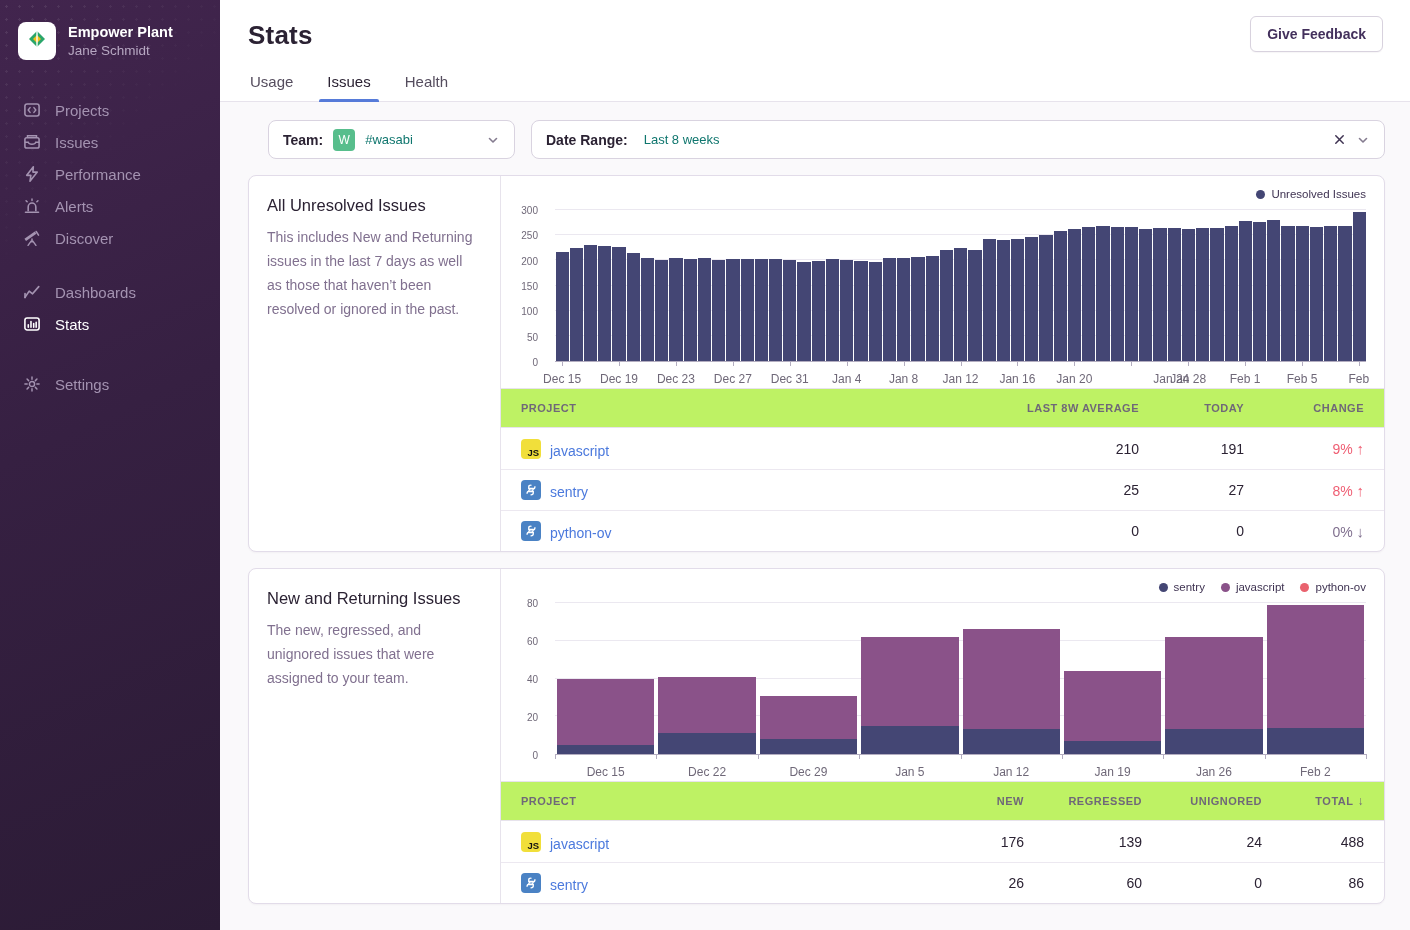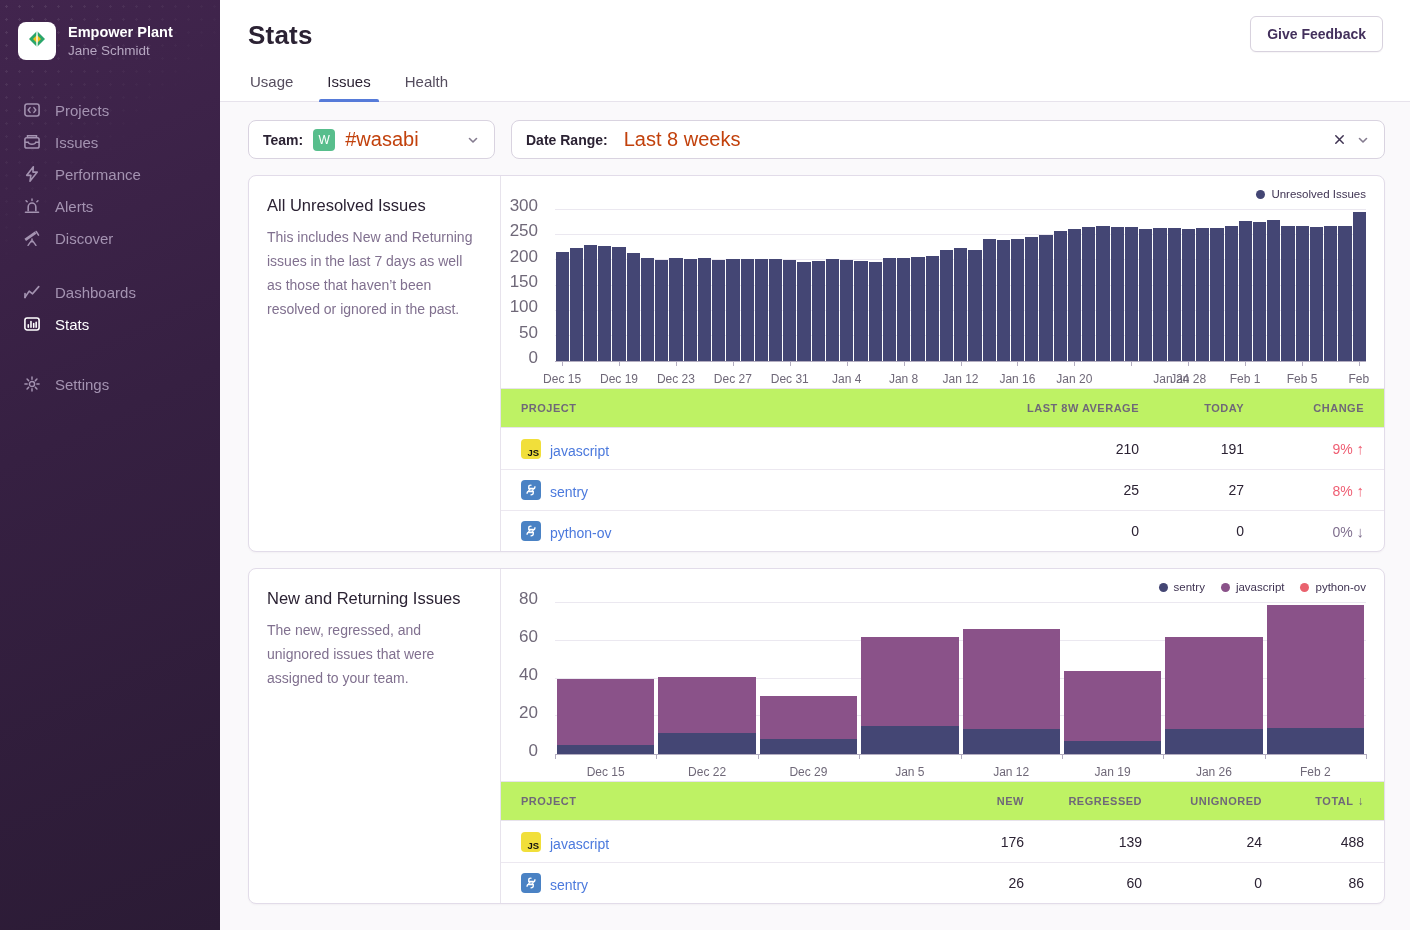--- a/index.html
+++ b/index.html
@@ -38,25 +38,25 @@
     box-shadow:0 1px 1px rgba(43,34,51,.04); }
   .tabs { display:flex; gap:30px; margin-top:22px; }
   .tab { padding:0 2px 11px 2px; font-size:15px; color:#554d5e; cursor:pointer; position:relative; }
   .tab.active { color:#2b2233; }
   .tab.active::after { content:""; position:absolute; left:-6px; right:-6px; bottom:-1px;
     height:3px; background:#567bd9; border-radius:2px 2px 0 0; }
 
   .content { padding:18px 25px 0 28px; }
 
   
-  .filter-bar { display:flex; gap:16px; }
+  .filter-bar { display:flex; gap:16px;margin-left:20px; }
   .filter-box { background:#fff; border:1px solid #d9d3e0; border-radius:8px; height:39px;
     display:flex; align-items:center; padding:0 14px; gap:10px; cursor:pointer; }
   .filter-box .flabel { font-weight:700; font-size:14px; color:#2b2233; }
-  .filter-box .fvalue { font-size:20px; color:#c2410c; }
+  .filter-box .fvalue { font-size:13px; color:#0f766e; }
   .team-box { width:247px; }
   .date-box { flex:1; }
   .team-avatar { width:22px; height:22px; border-radius:4px; background:#57be8c; color:#fff;
     font-size:12px; display:flex; align-items:center; justify-content:center; }
   .spacer { flex:1; }
   .icon-btn { color:#3f3352; display:flex; align-items:center; }
   .chev { color:#857c90; display:flex; align-items:center; }
 
   
   .panel { background:#fff; border:1px solid #e2dce9; border-radius:8px; margin-top:16px;
@@ -66,21 +66,21 @@
   .panel-title { font-size:16.5px; color:#2b2233; margin-bottom:10px; font-weight:400; }
   .panel-desc { font-size:14px; color:#80708f; line-height:24px; }
 
   
   .chart { position:relative; height:212px; padding:34px 18px 26px 54px; }
   .legend { position:absolute; top:12px; right:18px; display:flex; gap:16px; align-items:center; }
   .legend-item { display:flex; align-items:center; gap:6px; cursor:pointer; }
   .legend-dot { width:9px; height:9px; border-radius:50%; }
   .legend-label { font-size:11.5px; color:#3f3352; }
   .yaxis { position:absolute; left:0; top:34px; bottom:26px; width:46px; }
-  .yaxis span { position:absolute; right:9px; font-size:17px; color:#6f6878; }
+  .yaxis span { position:absolute; right:9px; font-size:10px; color:#6f6878; }
   .plot { position:relative; height:100%; border-bottom:1px solid #b3adc0; }
   .gridline { position:absolute; left:0; right:0; height:1px; background:#ebe8f0; }
   .bars { position:absolute; inset:0; display:flex; align-items:flex-end; }
   .bar { flex:1 1 0; margin:0 0.5px; min-width:0; }
   .xtick { position:absolute; top:100%; width:1px; height:5px; background:#b3adc0; }
   .xlabels { position:absolute; left:54px; right:18px; bottom:0; height:20px; }
   .xlabels span { position:absolute; transform:translateX(-50%); font-size:12px;
     color:#6f6878; white-space:nowrap; top:4px; }
   .slots { position:absolute; inset:0; display:flex; align-items:stretch; }
   .slot { flex:1 1 0; display:flex; flex-direction:column; justify-content:flex-end; padding:0 2px; }

